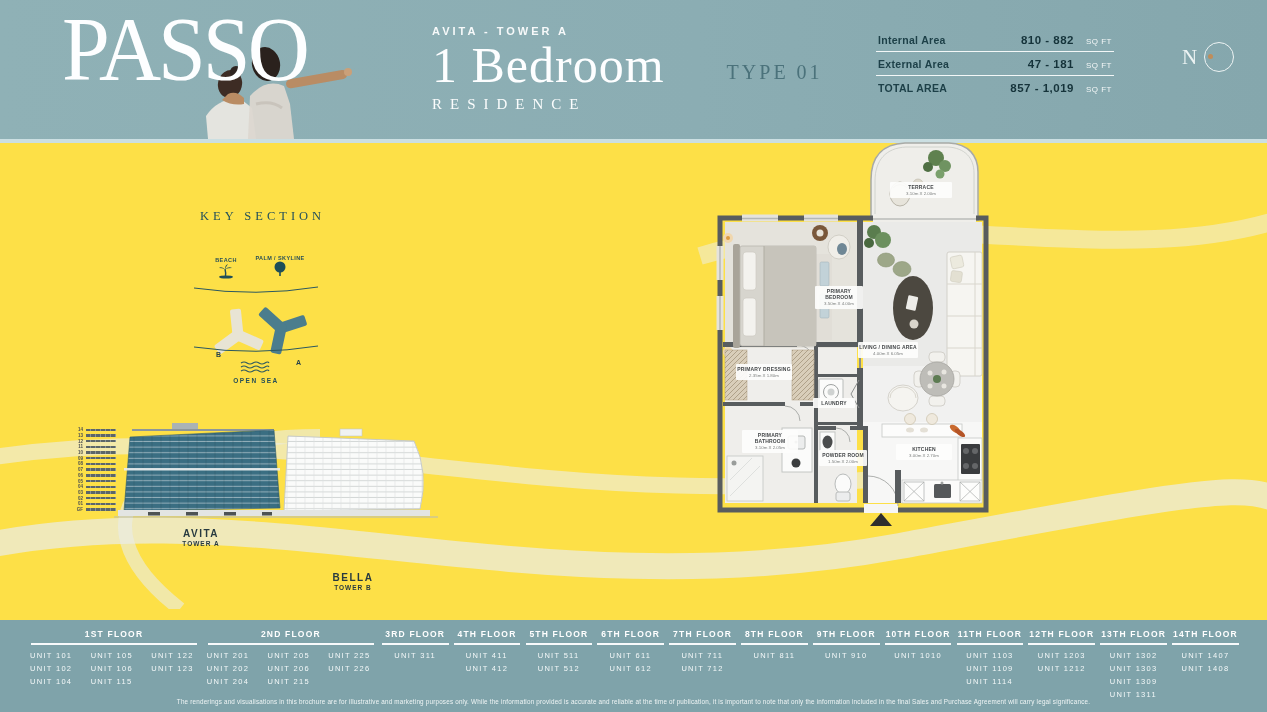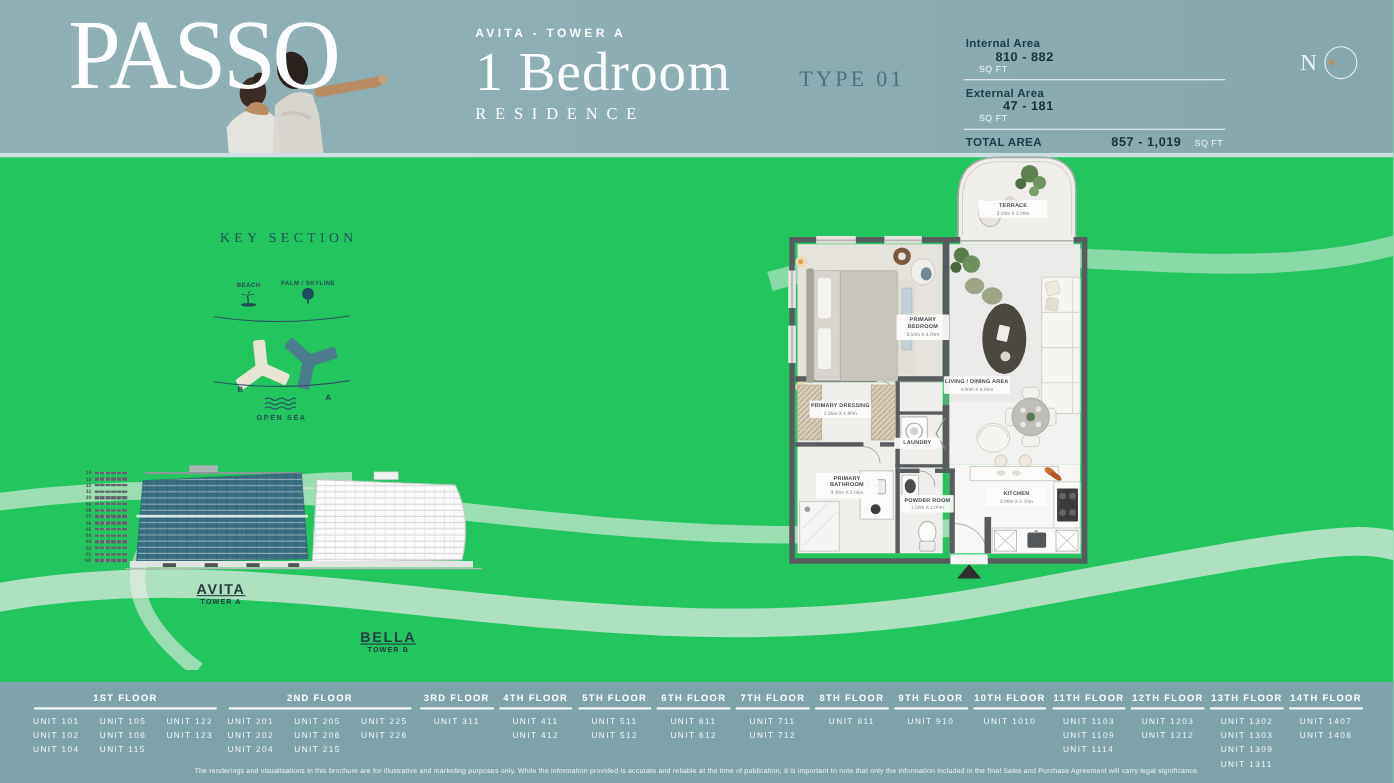--- a/index.html
+++ b/index.html
@@ -1,18 +1,18 @@
 <!DOCTYPE html>
 <html><head>
 <meta charset="utf-8">
 <style>
   * { margin:0; padding:0; box-sizing:border-box; }
   html,body { width:1267px; height:712px; overflow:hidden; background:#f2f3f1;
     font-family:"Liberation Sans", sans-serif; }
-  .page { position:relative; width:1267px; height:712px; background:#22c55e; overflow:hidden; }
+  .page { position:relative; width:1267px; height:712px; background:#fde047; overflow:hidden; }
 
   
   .header { position:absolute; top:0; left:0; width:100%; height:143px;
     background:linear-gradient(90deg,#8fb1b6 0%,#8badb3 55%,#85a7ad 100%);
     border-bottom:4px solid #cbdfe2; }
   .hero-photo { position:absolute; left:148px; top:12px; width:210px; height:127px; z-index:1; }
   .brand { position:absolute; left:62px; top:4px; z-index:2; font-family:"Liberation Serif", serif;
     font-size:86px; font-weight:400; color:#fdfeff; letter-spacing:-3px; line-height:1;
     transform:scaleY(1.05); transform-origin:top left; }
   .title-block { position:absolute; left:432px; top:25px; z-index:3; }
@@ -20,21 +20,21 @@
   .title-row { display:flex; align-items:flex-end; margin-top:2px;gap:48px; }
   .unit-type { font-family:"Liberation Serif", serif; font-size:50px; font-weight:400;
     color:#fdfeff; line-height:1.05; letter-spacing:1px; }
   .type-label { font-family:"Liberation Serif", serif; font-size:20px; color:#4b727b;
     letter-spacing:3px; margin-left:14px; padding-bottom:8px; }
   .residence { font-family:"Liberation Serif", serif; font-size:15px; color:#fbfdfd;
     letter-spacing:8px; margin-top:4px; }
 
   .area-table { position:absolute; left:876px; top:28px; width:238px; z-index:3; }
   .area-row { display:flex; align-items:baseline; padding:6px 2px 5px 2px; }
-  .area-row.sep { border-bottom:1px solid rgba(255,255,255,.9);flex-direction:column; }
+  .area-row.sep { border-bottom:1px solid rgba(255,255,255,.9); }
   .a-label { flex:1; font-size:10.5px; color:#1d4048; font-weight:600; letter-spacing:.3px; }
   .a-label.total { font-weight:bold; }
   .a-val { width:80px; text-align:right; font-size:11.5px; font-weight:bold; color:#15333a; letter-spacing:.5px; }
   .a-unit { width:38px; text-align:right; font-size:8px; color:#f3f7f7; letter-spacing:.5px; }
 
   .compass { position:absolute; left:1182px; top:42px; display:flex; align-items:center; z-index:3; }
   .compass-n { font-family:"Liberation Serif", serif; font-size:21px; color:#ecf3f3; }
   .compass-circle { position:relative; width:30px; height:30px; border:1.5px solid #eef4f4;
     border-radius:50%; margin-left:7px; }
   .compass-dot { position:absolute; left:3px; top:11px; width:5px; height:5px;
@@ -63,21 +63,21 @@
 
   
   .elevation { position:absolute; left:70px; top:278px; width:380px; height:150px; }
   .elev-scale { position:absolute; left:2px; top:13px; }
   .elev-row { display:flex; align-items:center; height:5.7px; }
   .elev-num { width:11px; font-size:4.5px; font-weight:bold; color:#4c4f50; text-align:right; }
   .elev-tick { width:30px; height:2.4px; background:#60706f; margin-left:3px;
     background:repeating-linear-gradient(90deg,#5c6668 0 4px,#8b9496 4px 5px); }
   .elev-svg { position:absolute; left:42px; top:0; }
   .elev-label { position:absolute; top:114px; width:90px; text-align:center; }
-  .elev-label .nm { font-size:13px; font-weight:bold; color:#273a40; letter-spacing:1.5px;text-decoration:underline; }
+  .elev-label .nm { font-size:10px; font-weight:bold; color:#273a40; letter-spacing:1.5px; }
   .elev-label .sub { font-size:6.5px; font-weight:bold; color:#273a40; letter-spacing:1px; margin-top:1px; }
   .el-avita { left:86px; } .el-bella { left:238px;margin-top:44px; }
 
   
   .floorplan { position:absolute; left:712px; top:0px; width:292px; height:392px; }
   .chip { position:absolute; background:rgba(253,253,252,.92); text-align:center;
     padding:2px 1px; line-height:1.25; border-radius:1px; }
   .chip .nm { font-size:5px; font-weight:bold; color:#45484a; letter-spacing:.2px; }
   .chip .dims { font-size:4.4px; color:#7c7f7e; margin-top:.5px; }
   .chip .dims:empty { display:none; }
@@ -91,21 +91,21 @@
   .ch-kitchen { left:184px; top:308px; width:56px; }
 
   
   .footer { position:absolute; left:0; top:620px; width:1267px; height:92px; background:#7fa3aa; }
   .floors-listing { display:flex; justify-content:space-between; padding:9px 26px 0 26px; }
   .floor-col { width:71px; }
   .floor-col.wide { width:176px; }
   .floor-label { text-align:center; font-size:8.5px; font-weight:bold; color:#ffffff; letter-spacing:1.2px; }
   .floor-underline { height:1.5px; background:rgba(255,255,255,.95); margin:4px auto 6px auto; width:94%; }
   .floor-units { display:flex; justify-content:center; gap:10px; }
-  .wide .floor-units { justify-content:flex-start; padding-left:4px; }
+  .wide .floor-units { justify-content:flex-end; padding-left:4px; }
   .unit-col { display:flex; flex-direction:column; }
   .unit { font-size:7.5px; letter-spacing:1.3px; color:rgba(250,253,253,.95); margin-bottom:4px; white-space:nowrap; }
   .wide .unit-col { width:52px; }
   .disclaimer { position:absolute; left:0; bottom:7px; width:100%; text-align:center;
     font-size:6.3px; color:#eff5f5; letter-spacing:.2px; }
 </style>
 </head>
 <body>
 
 <div class="page">

